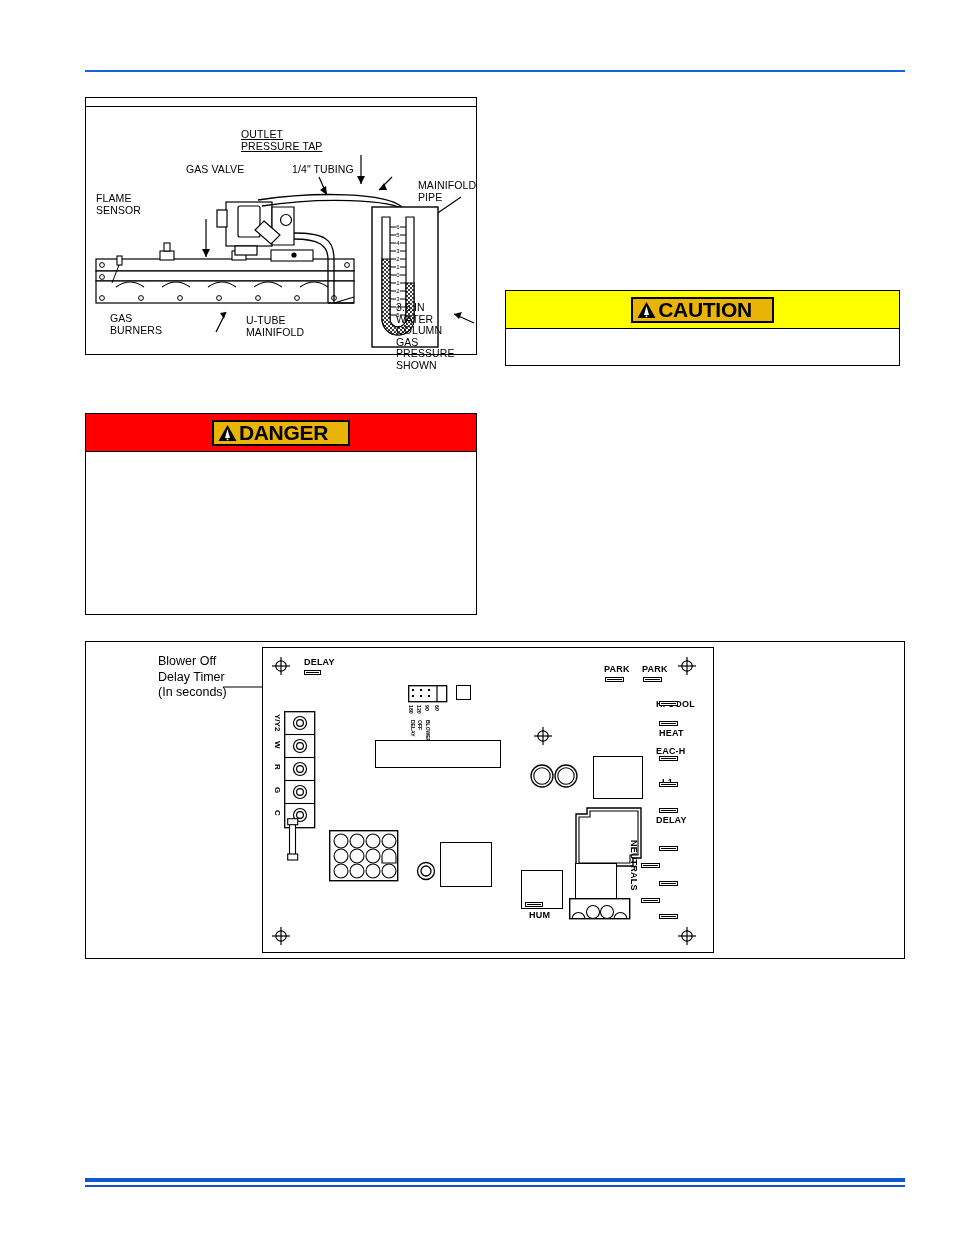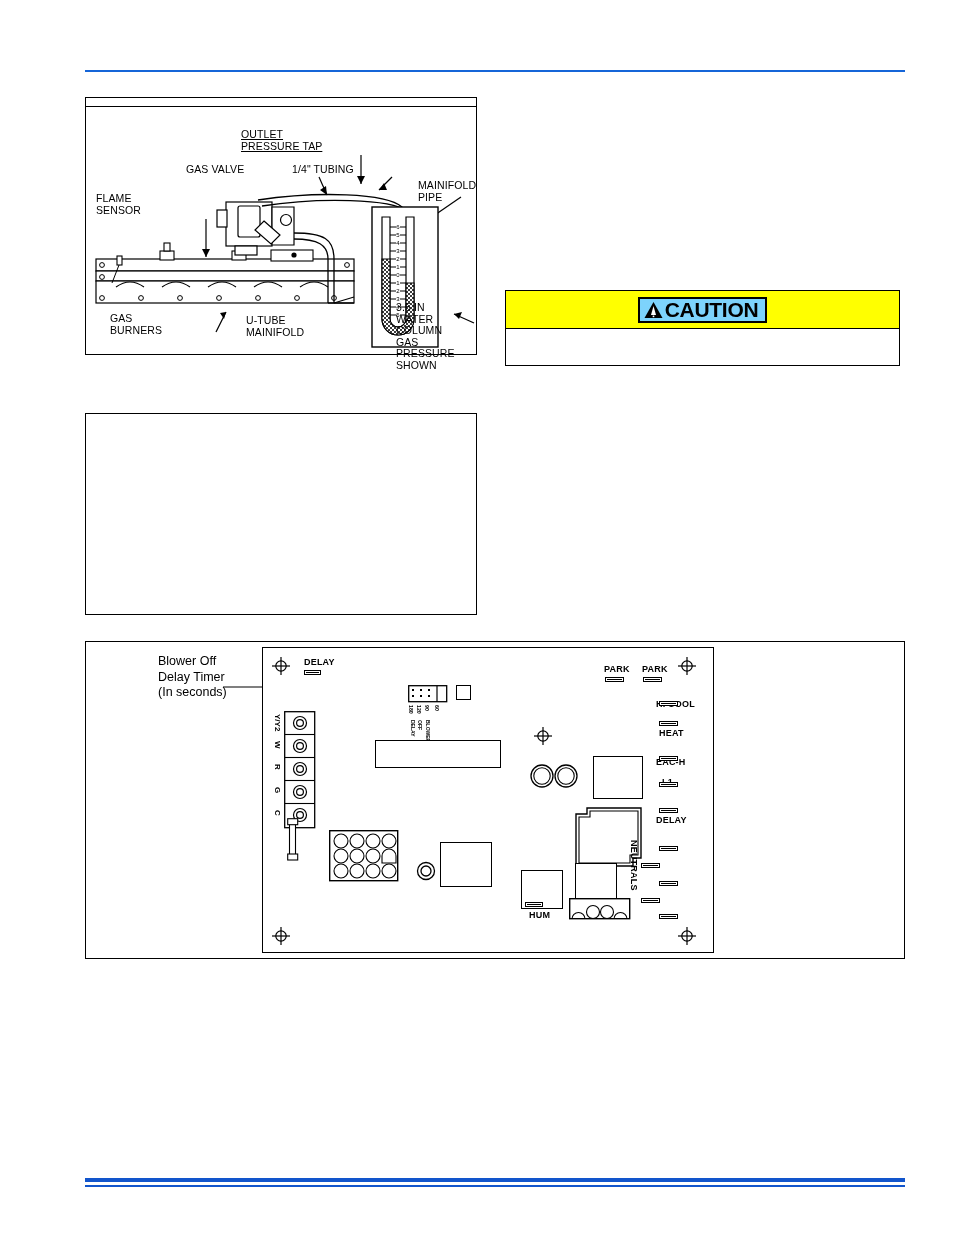--- a/index.html
+++ b/index.html
@@ -88,23 +88,23 @@
     height: 38px;
     display: flex;
     align-items: center;
     justify-content: center;
     border-bottom: 1.6px solid #000;
     box-sizing: border-box;
   }
   .warnbox .band.danger { background: #ff0000; }
   .warnbox .band.caution { background: #ffff00; }
   .warnbox .plate {
-    background: #7dd3fc;
+    background: #eab308;
     border: 2.4px solid #000;
-    padding: 1px 7px 1px 4px;
+    padding: 1px 20px 1px 4px;
     display: flex;
     align-items: center;
     gap: 2px;
     height: 26px;
     box-sizing: border-box;
   }
   .warnbox .plate .tri { display: block; }
   .warnbox .plate .word {
     font-family: "Liberation Sans", sans-serif;
     font-weight: bold;
@@ -384,20 +384,30 @@
         <polygon points="9.5,5 12,14 7,14" fill="#fff"></polygon>
         <rect x="8.7" y="14.6" width="1.6" height="1.6" fill="#fff"></rect>
       </svg>
       <span class="word">CAUTION</span>
     </div>
   </div>
   <div class="body"></div>
 </div>
 
 <div class="warnbox" id="danger-box">
+  <div class="band danger">
+    <div class="plate">
+      <svg class="tri" width="19" height="18" viewBox="0 0 19 18">
+        <polygon points="9.5,1 18.5,17 0.5,17" fill="#000"></polygon>
+        <polygon points="9.5,5 12,14 7,14" fill="#fff"></polygon>
+        <rect x="8.7" y="14.6" width="1.6" height="1.6" fill="#fff"></rect>
+      </svg>
+      <span class="word">DANGER</span>
+    </div>
+  </div>
   <div class="body"></div>
 </div>
 
 <div class="fig2">
 
   <div class="callout">Blower Off
 Delay Timer
 (In seconds)</div>
 
   <svg style="position:absolute; left:0; top:0;" width="818" height="316">
@@ -551,21 +561,21 @@
         <path d="M45,21 a6.5,6.5 0 0 1 13,0"></path>
       </g>
     </svg>
 
     <span class="blabel" style="left:393px; top:52px;">HI COOL</span>
     <div class="tab" style="left:396px; top:53px; width:19px;"></div>
 
     <span class="blabel" style="left:396px; top:81px;">HEAT</span>
     <div class="tab" style="left:396px; top:73px; width:19px;"></div>
 
-    <span class="blabel" style="left:393px; top:99px;margin-top:11px;">EAC-H</span>
+    <span class="blabel" style="left:393px; top:99px;">EAC-H</span>
     <div class="tab" style="left:396px; top:108px; width:19px;"></div>
 
     <span class="blabel" style="left:399px; top:130px;">L1</span>
     <div class="tab" style="left:396px; top:134px; width:19px;"></div>
 
     <span class="blabel" style="left:393px; top:168px;">DELAY</span>
     <div class="tab" style="left:396px; top:160px; width:19px;"></div>
 
     <div class="tab" style="left:396px; top:198px; width:19px;"></div>
     <div class="tab" style="left:378px; top:215px; width:19px;"></div>

